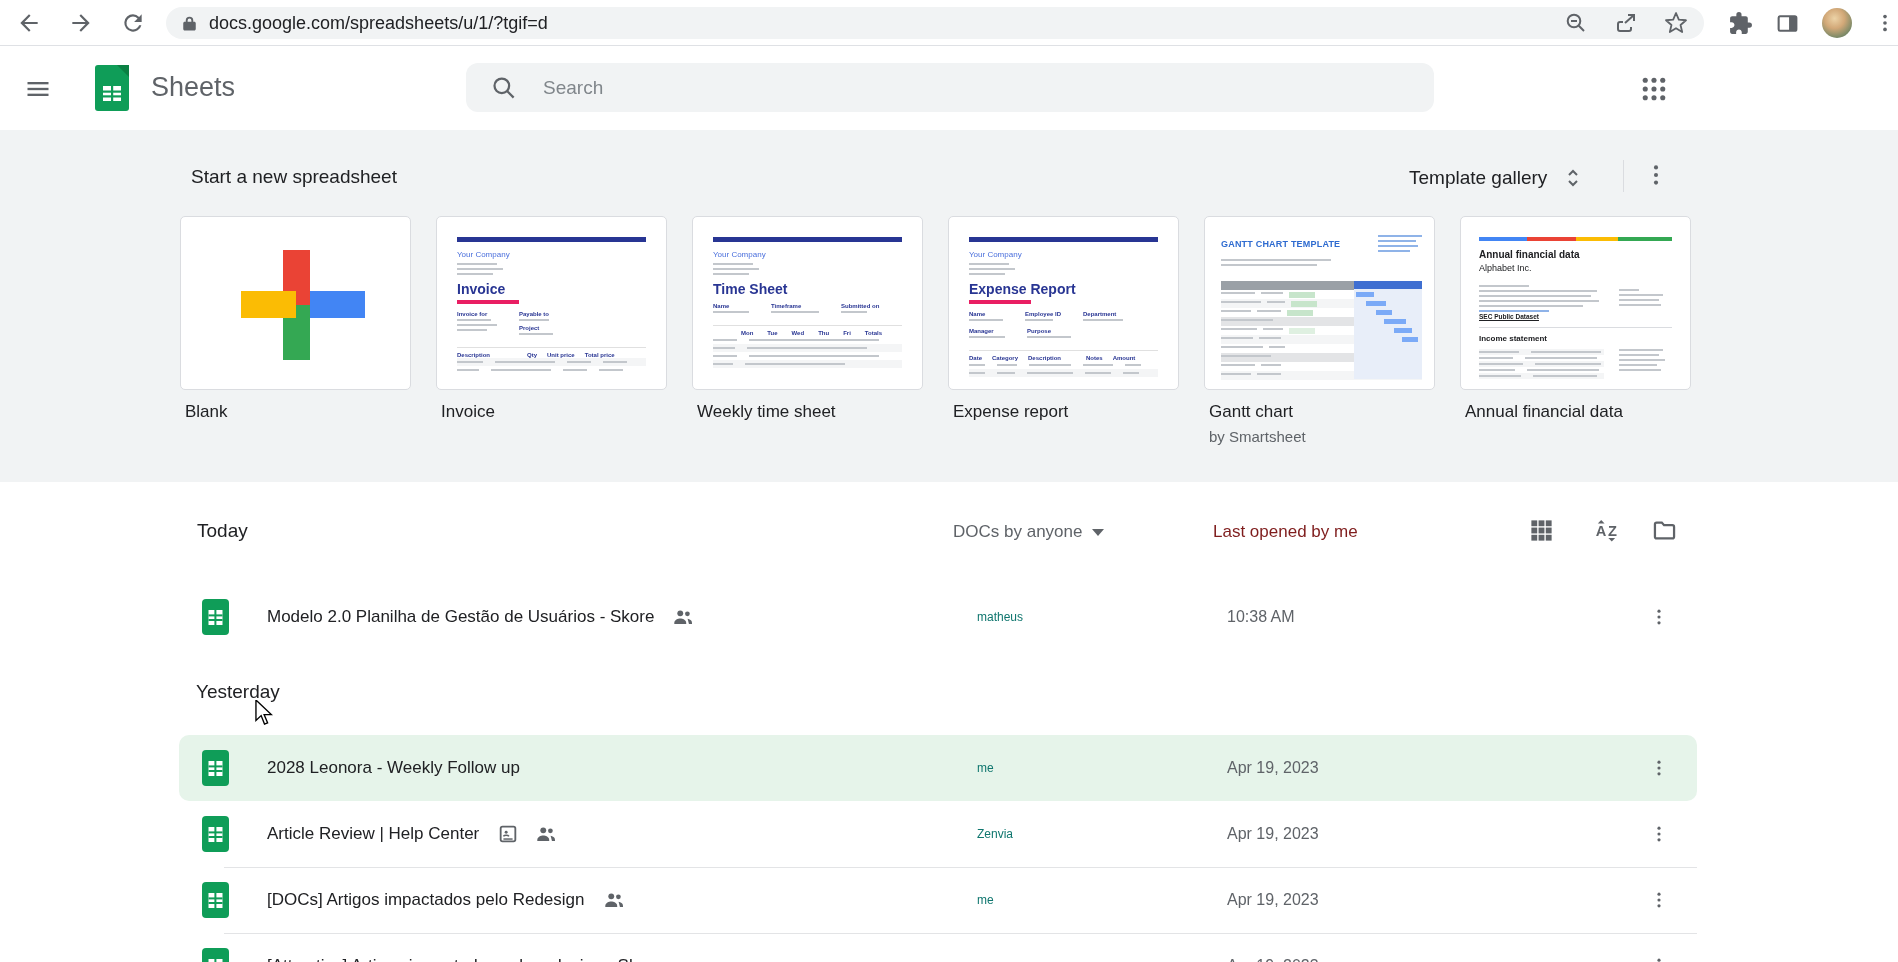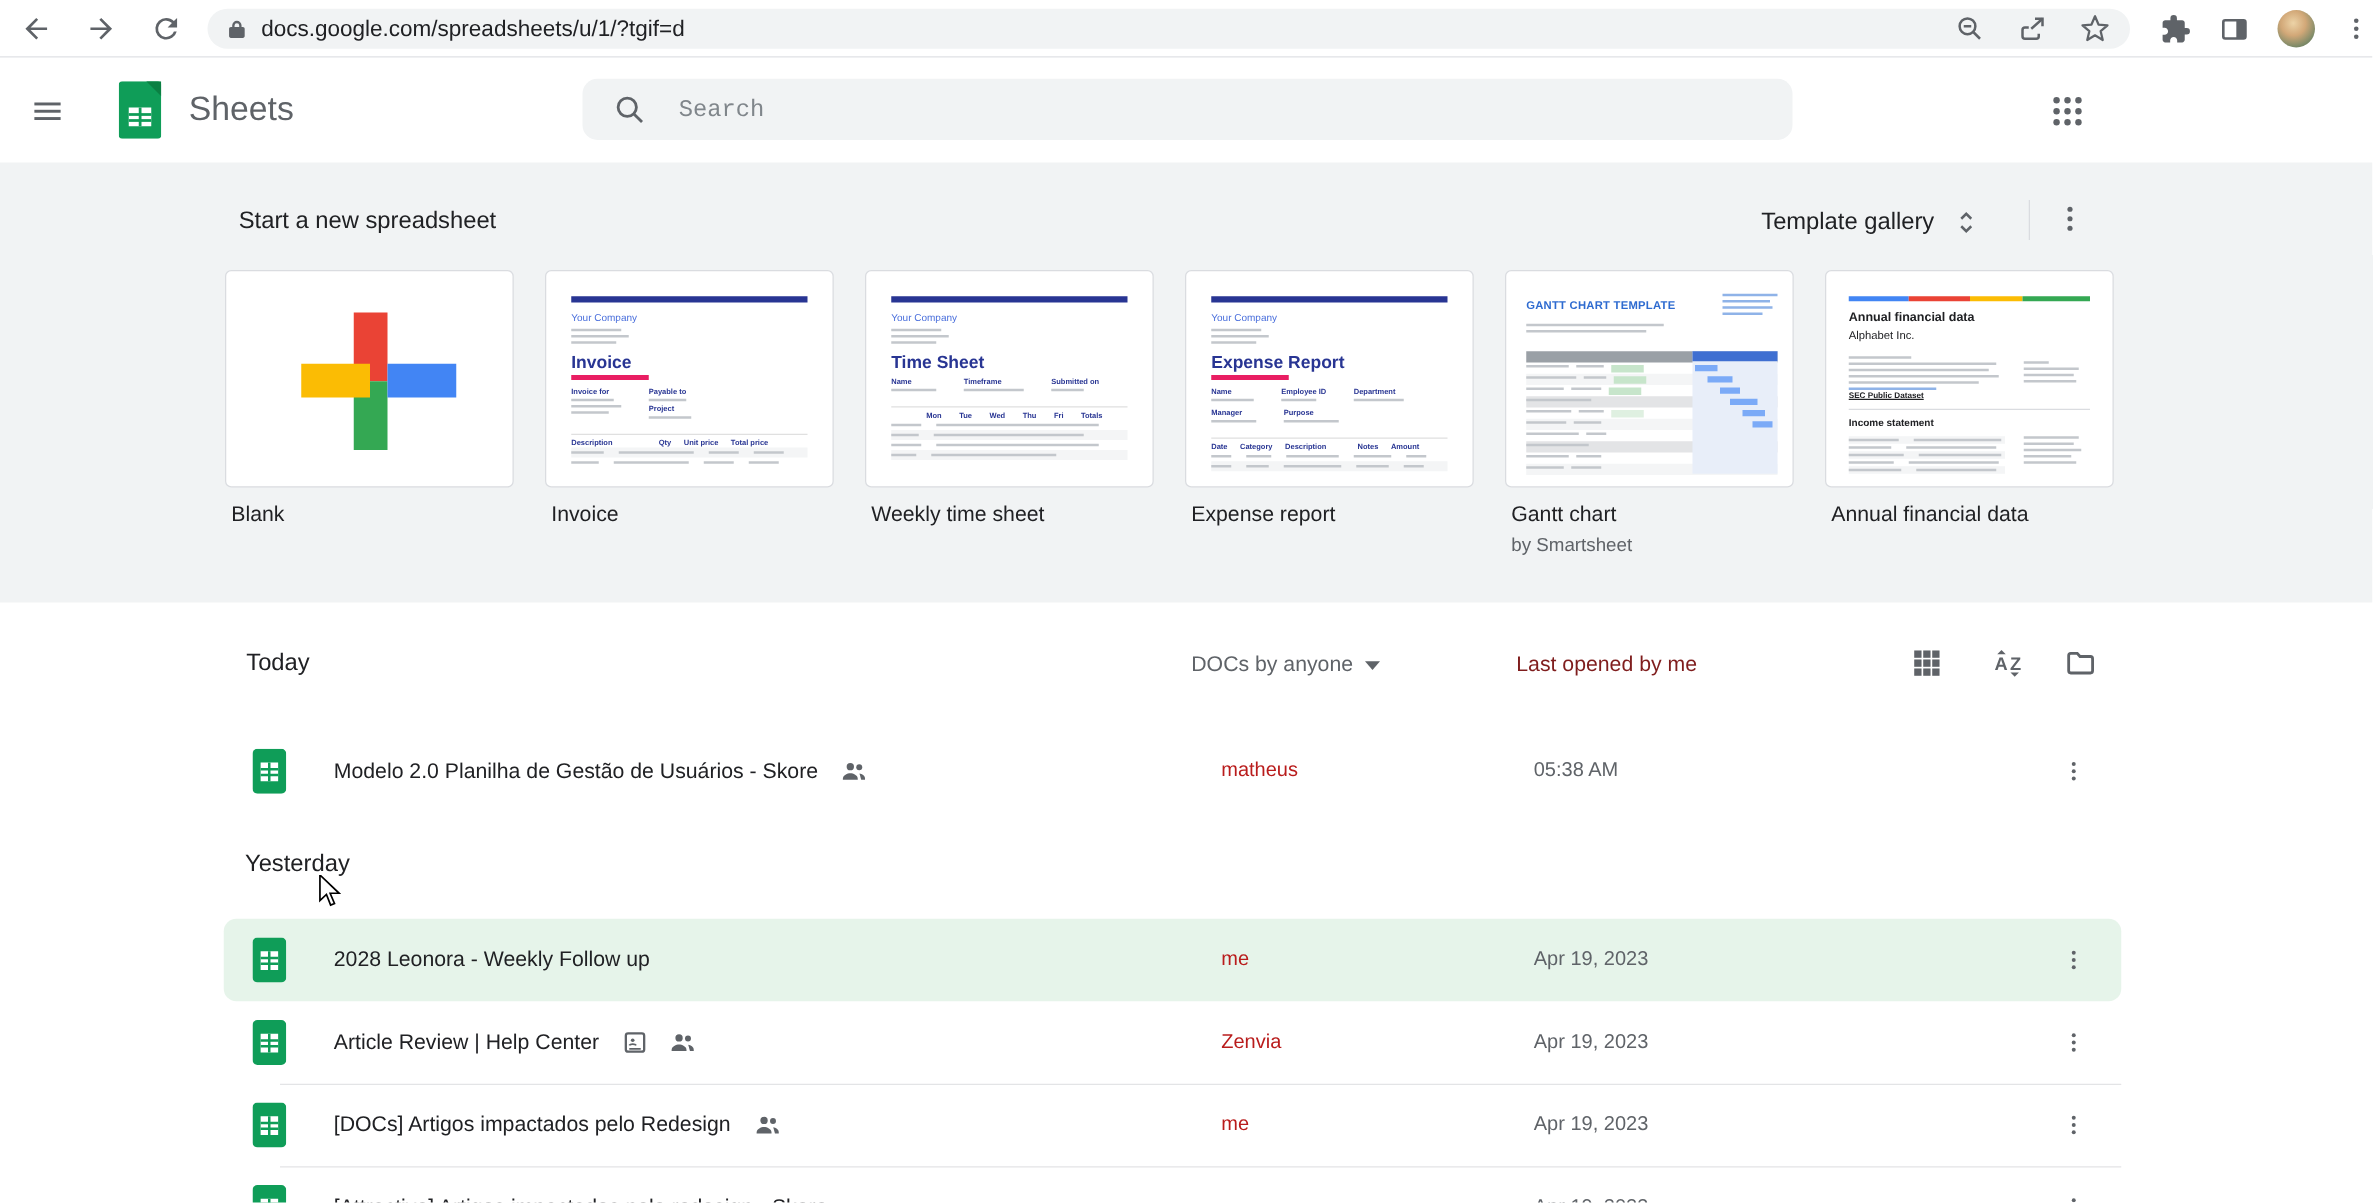--- a/index.html
+++ b/index.html
@@ -15,21 +15,21 @@
 .omni-right{margin-left:auto;display:flex;gap:26px;align-items:center}
 .chrome-right{position:absolute;top:8px;display:flex;align-items:center;gap:22px}
 .avatar{border-radius:50%;background:radial-gradient(circle at 42% 35%,#ecd3a7 0%,#d2a878 38%,#7d8a68 72%,#545f47 100%)}
 
 
 #appbar{position:absolute;top:47px;left:0;width:1898px;height:83px;background:#fff}
 #hamburger{position:absolute;left:24px;top:28px;width:28px;height:28px;cursor:pointer}
 #sheets-logo{position:absolute;left:95px;top:18px}
 #app-title{position:absolute;left:151px;top:25px;font-size:27px;color:#5f6368}
 #searchbar{position:absolute;left:466px;top:16px;width:968px;height:49px;border-radius:12px;background:#f1f3f4;display:flex;align-items:center;padding-left:24px;gap:26px}
-#search-input{border:none;background:transparent;outline:none;font-size:19px;color:#202124;width:800px;font-family:Liberation Mono, monospace}
+#search-input{border:none;background:transparent;outline:none;font-size:19px;color:#202124;width:800px;font-family:Liberation Sans, sans-serif}
 #search-input::placeholder{color:#80868b}
 #apps-grid{position:absolute;left:1640px;top:28px;width:28px;height:28px;cursor:pointer}
 #account-badge{position:absolute;left:1700px;top:16px;width:178px;height:50px;border:1px solid #dadce0;border-radius:12px;background:#fff;display:flex;align-items:center;padding:0 8px 0 10px;gap:8px;cursor:pointer}
 #zenvia-name{font-size:13px;letter-spacing:1.5px;color:#3c4043;white-space:nowrap}
 
 
 #templates{position:absolute;top:130px;left:0;width:1898px;height:352px;background:#f1f3f4}
 #tpl-title{position:absolute;left:191px;top:36px;font-size:19px;color:#202124}
 #tpl-gallery{position:absolute;left:1409px;top:36px;font-size:19px;color:#202124;display:flex;align-items:center;gap:14px;cursor:pointer}
 #tpl-divider{position:absolute;left:1623px;top:30px;width:1px;height:32px;background:#dadce0}
@@ -86,21 +86,21 @@
 .caret-down{width:0;height:0;border-left:6px solid transparent;border-right:6px solid transparent;border-top:7px solid #5f6368}
 #last-opened{position:absolute;left:1213px;top:522px;font-size:17px;color:#7f1d1d}
 .list-tool{position:absolute;top:517px;width:27px;height:27px;cursor:pointer}
 #yesterday-label{position:absolute;left:196px;top:681px;font-size:19px;font-weight:500;color:#202124}
 .frow{position:absolute;left:179px;width:1518px;height:66px;display:flex;align-items:center;padding-left:23px;border-radius:10px;cursor:pointer}
 .frow.hl{background:#e6f4ea}
 .frow.divided::before{content:"";position:absolute;top:0;left:45px;right:0;height:1px;background:#e3e4e6}
 .ficon{margin-right:38px;flex:none}
 .rtitle{font-size:17px;font-weight:500;color:#202124;white-space:nowrap}
 .rinline{display:flex;align-items:center;gap:16px;margin-left:18px}
-.cell-owner{position:absolute;left:798px;font-size:16px;color:#b91c1c}
+.cell-owner{position:absolute;left:798px;font-size:12px;color:#0f766e}
 .cell-date{position:absolute;left:1048px;font-size:16px;color:#5f6368}
 .row-menu{position:absolute;left:1466px;top:19px;width:28px;height:28px;border-radius:50%;display:flex;align-items:center;justify-content:center}
 #cursor{position:absolute;left:252px;top:700px;pointer-events:none}
 </style>
 </head>
 <body>
 
 <div id="browser">
   <div class="bnav" style="left:16px">
     <svg width="26" height="26" viewBox="0 0 24 24">
@@ -570,21 +570,21 @@
     <span>
       <svg width="22" height="22" viewBox="0 0 24 24" fill="#5f6368">
           <circle cx="9" cy="8" r="3.2"></circle>
           <path d="M2.5 18.5c0-3.2 4-4.8 6.5-4.8s6.5 1.6 6.5 4.8v1h-13z"></path>
           <circle cx="16.8" cy="8.5" r="2.6"></circle>
           <path d="M17 13.9c2.2.3 4.8 1.7 4.8 4.3v1.3h-3.3"></path>
         </svg>
     </span>
   </span>
   <span class="cell-owner">matheus</span>
-  <span class="cell-date">05:38 AM</span>
+  <span class="cell-date">10:38 AM</span>
   <span class="row-menu">
     <svg width="20" height="20" viewBox="0 0 24 24" fill="#5f6368">
         <circle cx="12" cy="5" r="1.9"></circle>
         <circle cx="12" cy="12" r="1.9"></circle>
         <circle cx="12" cy="19" r="1.9"></circle>
       </svg>
   </span>
 </div>
 
 <div id="yesterday-label">Yesterday</div>

